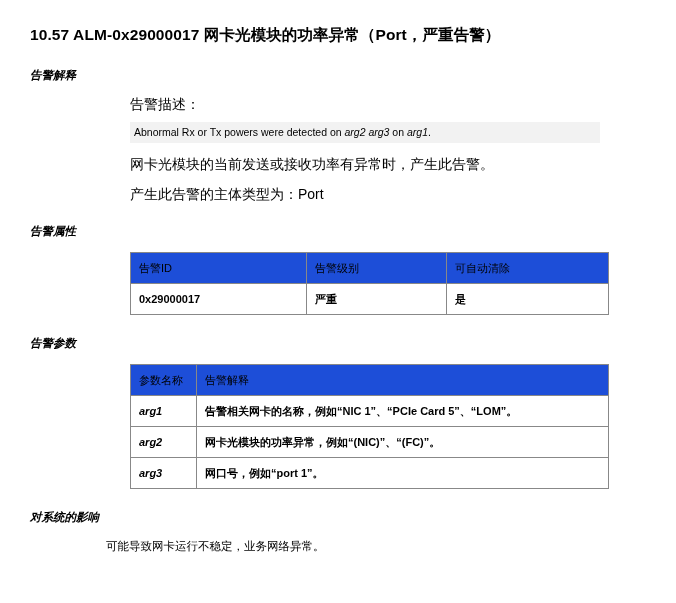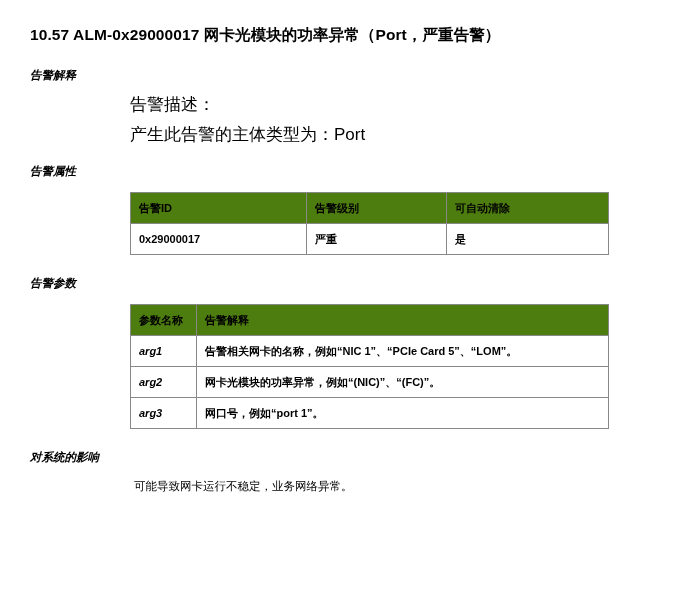--- a/index.html
+++ b/index.html
@@ -32,21 +32,21 @@
     font-size: 11.5px;
     font-weight: bold;
     margin: 20px 0 0 0;
     line-height: 16px;
     font-style: italic;
   }
   .indent {
     margin-left: 100px;
   }
   .para {
-    font-size: 17px;
+    font-size: 14px;
     line-height: 17px;
     margin-top: 13px;
   }
   .code-band {
     background: #f2f2f2;
     font-size: 10.5px;
     line-height: 15px;
     margin-top: 9px;
     padding: 3px 4px 3px 4px;
     width: 470px;
@@ -66,51 +66,53 @@
   table.doc-table th,
   table.doc-table td {
     border: 1px solid #888888;
     text-align: left;
     vertical-align: middle;
     padding: 7px 8px;
     font-weight: bold;
     line-height: 16px;
   }
   table.doc-table thead th {
-    background: #4d7c0f;
-    font-weight: bold;
+    background: #1d4ed8;
+    font-weight: normal;
   }
   table.attr-table col.c1 { width: 176px; }
   table.attr-table col.c2 { width: 140px; }
   table.attr-table col.c3 { width: 162px; }
   table.param-table col.c1 { width: 66px; }
   table.param-table col.c2 { width: 412px; }
   table.param-table td.param-name {
     font-style: italic;
   }
   .impact-para {
     font-size: 11.5px;
     line-height: 17px;
     margin-top: 13px;
-    margin-left: 104px;
+    margin-left: 76px;
   }
 </style>
 </head>
 <body>
 
 <div class="page">
 
   <h1 class="doc-title">10.57 ALM-0x29000017 网卡光模块的功率异常（Port，严重告警）</h1>
 
   <h2 class="section-head">告警解释</h2>
 
   <div class="indent">
     <div class="para">告警描述：</div>
 
+    <div class="code-band"><span>Abnormal Rx or Tx powers were detected on </span><i>arg2</i><span> </span><i>arg3</i><span> on </span><i>arg1</i><span>.</span></div>
 
+    <div class="para">网卡光模块的当前发送或接收功率有异常时，产生此告警。</div>
     <div class="para">产生此告警的主体类型为：Port</div>
   </div>
 
   <h2 class="section-head">告警属性</h2>
 
   <table class="doc-table attr-table">
     <colgroup>
         <col class="c1">
         <col class="c2">
         <col class="c3">

